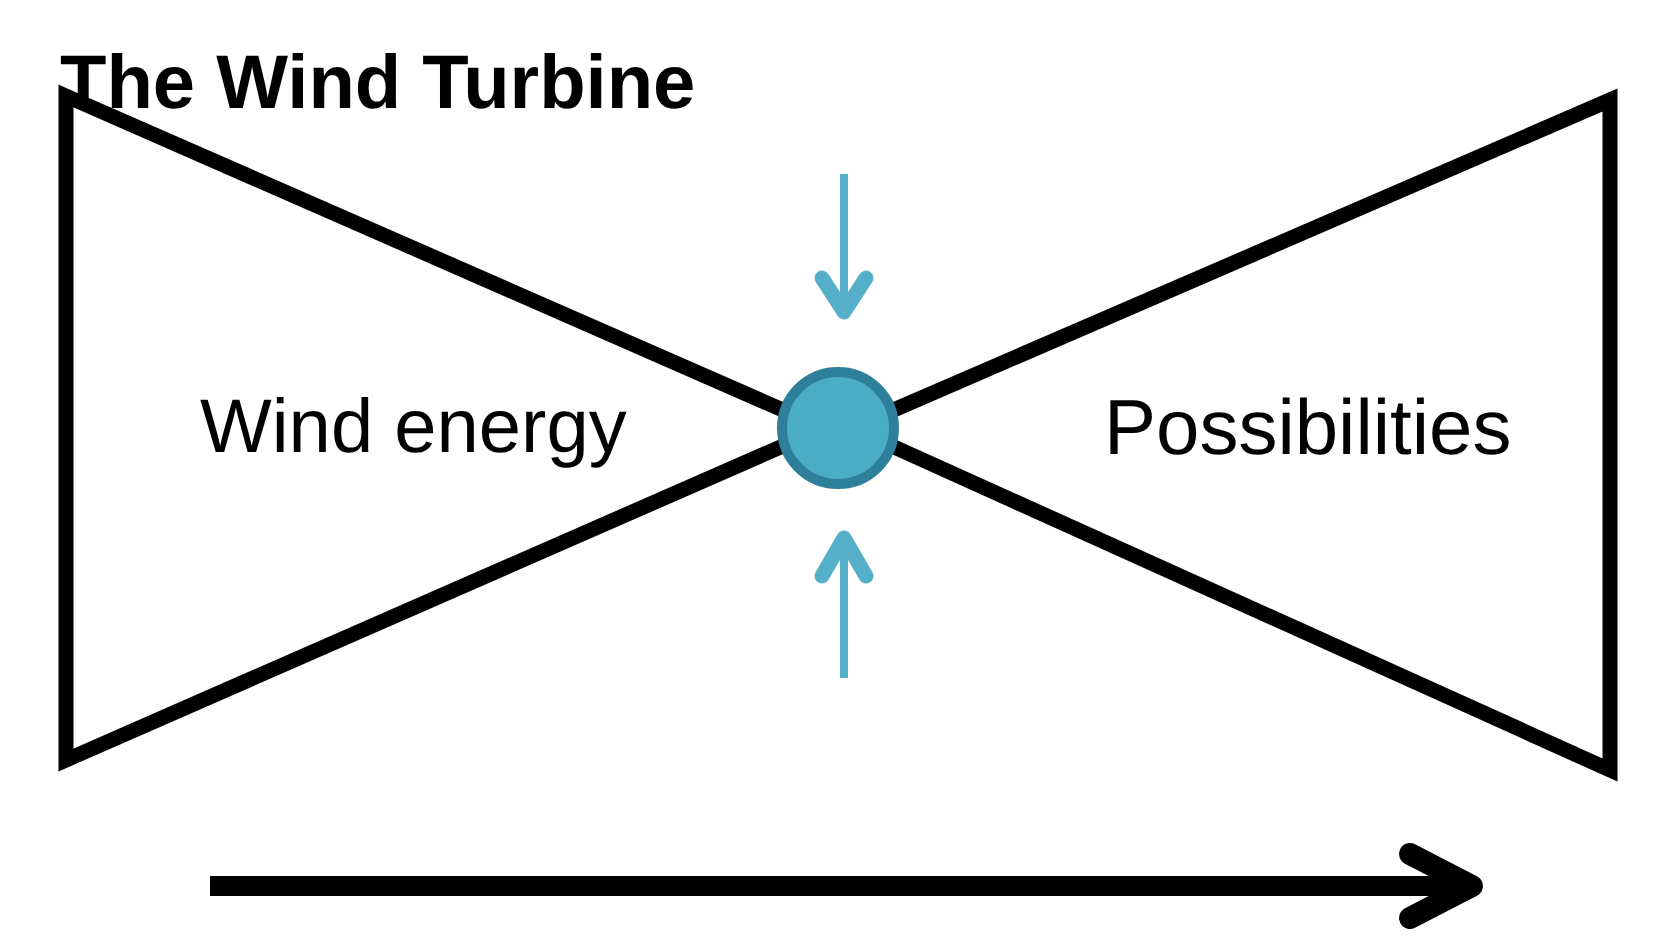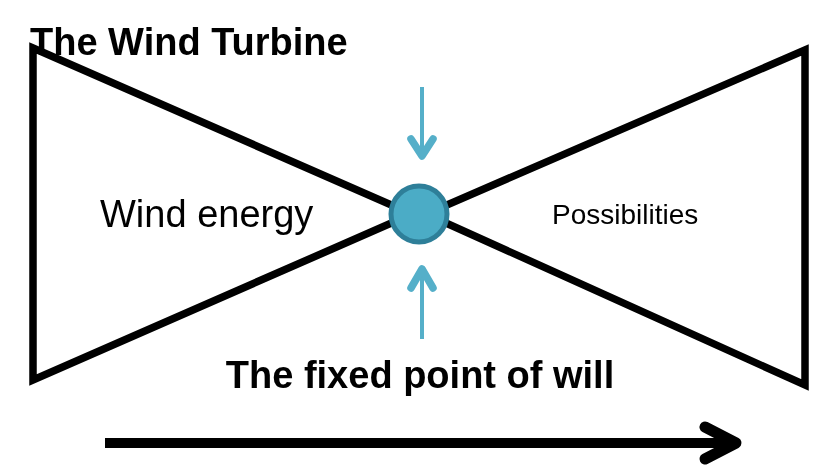--- a/index.html
+++ b/index.html
@@ -37,21 +37,21 @@
   }
   .left-label {
     left: 56px;
     top: 194px;
     font-size: 38px;
     margin-left: 44px;
   }
   .right-label {
     left: 552px;
     top: 195px;
-    font-size: 28px;
+    font-size: 39px;
   }
   .bottom-label {
     left: 0;
     right: 0;
     top: 355px;
     text-align: center;
     font-size: 38px;
     font-weight: bold;
   }
 </style>
@@ -83,15 +83,14 @@
 
     <circle cx="419" cy="214" r="28" stroke-width="5" fill="#4BACC6" stroke="#2E7F99"></circle>
   </svg>
 
   <div class="label title-label">The Wind Turbine</div>
 
   <div class="label left-label">Wind energy</div>
 
   <div class="label right-label">Possibilities</div>
 
-  <div class="label bottom-label">The fixed point of will</div>
 
 </div>
 
 </body></html>

